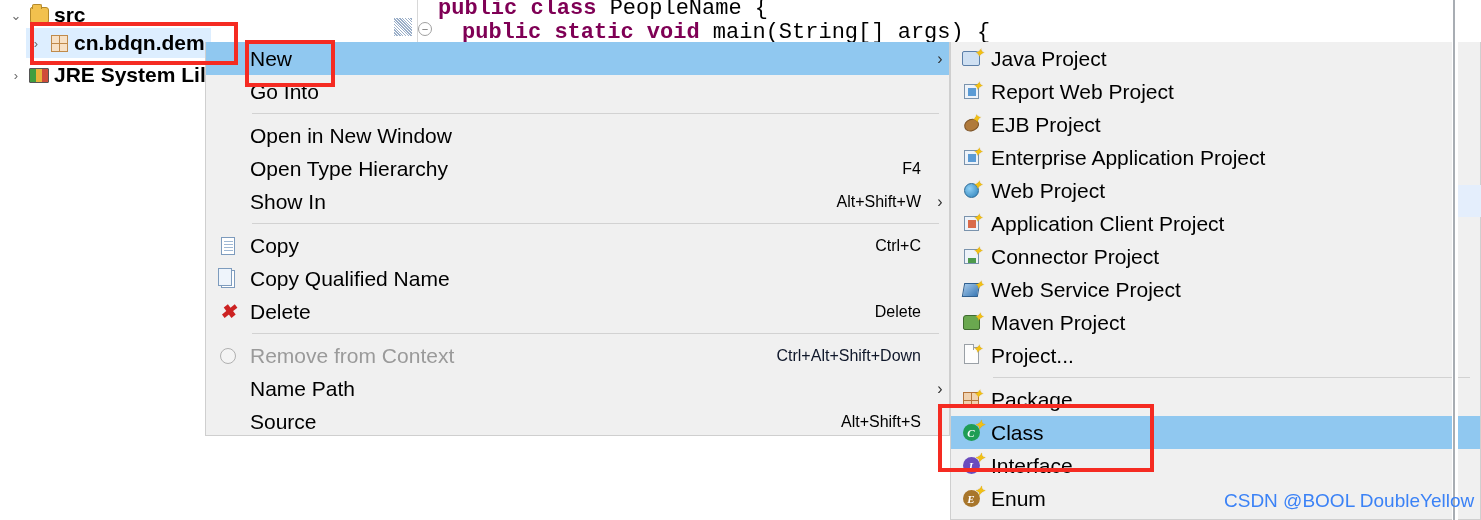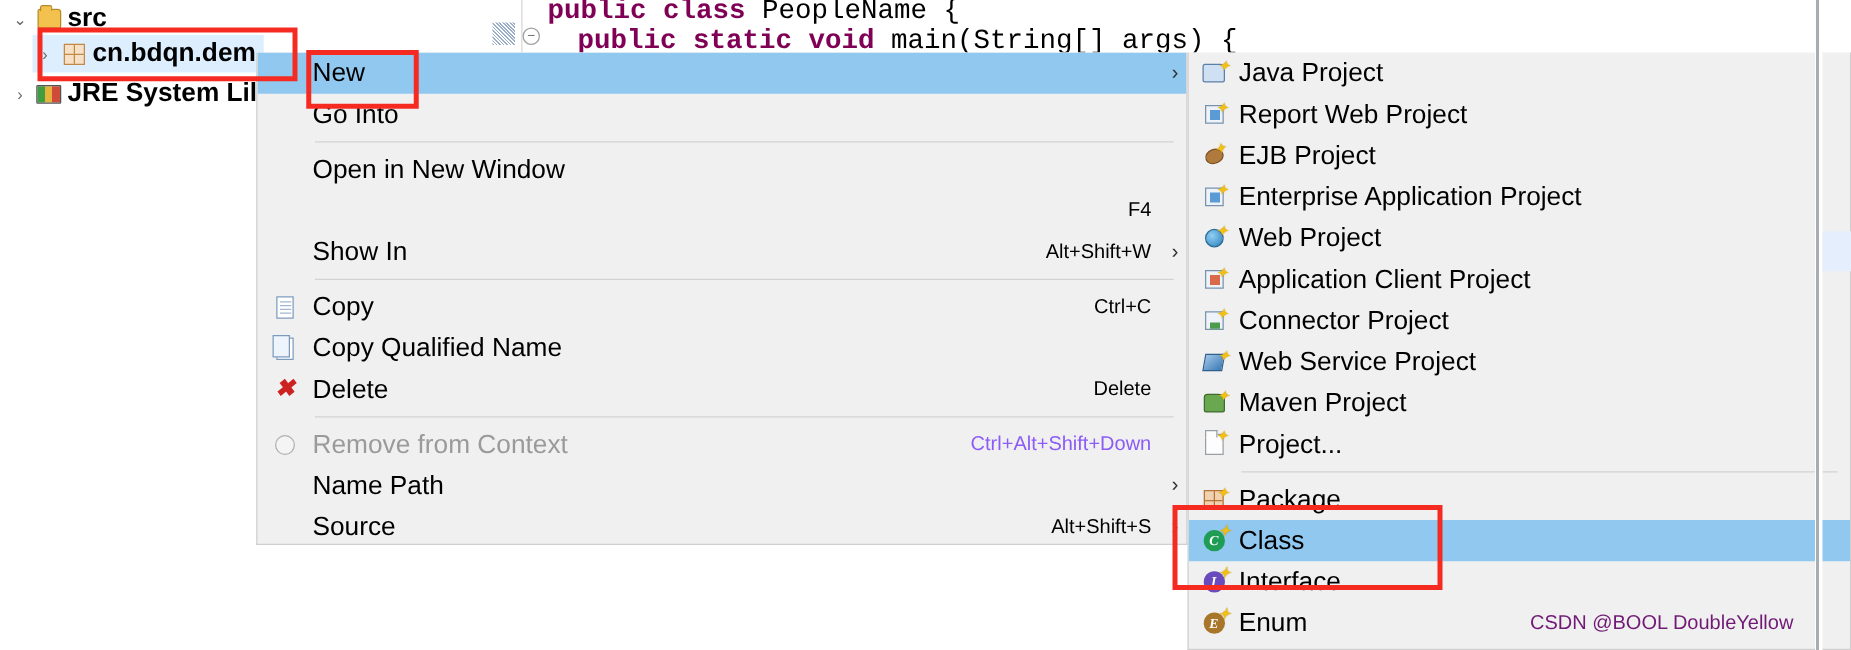--- a/index.html
+++ b/index.html
@@ -79,21 +79,21 @@
     white-space: nowrap;
   }
   .mi.sel { background: #90c8f0; }
   .mi.disabled { color: #9a9a9a; }
   .mi .ico {
     width: 44px; flex: 0 0 44px;
     display: flex; align-items: center; justify-content: center;
   }
   .mi .lbl { flex: 1 1 auto; }
   .mi .accel { margin-left: auto; padding-right: 10px; font-size: 16px; }
-  .mi.disabled .accel { color: #8b5cf6; }
+  .mi.disabled .accel { color: #0f172a; }
   .mi .arrow { width: 18px; flex: 0 0 18px; font-size: 16px; color: #303030; text-align: center; }
   .mi .arrow.empty { color: transparent; }
   .sep { height: 1px; background: #d2d2d2; margin: 5px 10px 5px 46px; }
 
   
   #submenu {
     position: absolute; left: 950px; top: 42px;
     width: 531px; height: 478px;
     background: #f0f0f0;
     border: 1px solid #cfcfcf;
@@ -118,21 +118,21 @@
     position: absolute; border: 4px solid #f52b22; background: transparent;
     pointer-events: none;
   }
   #redbox-pkg   { left: 30px;  top: 22px;  width: 208px; height: 43px; }
   #redbox-new   { left: 245px; top: 40px;  width: 90px;  height: 47px; }
   #redbox-class { left: 938px; top: 404px; width: 216px; height: 68px; }
 
   
   #watermark {
     position: absolute; left: 1224px; top: 490px;
-    font-size: 16px; color: #701a75; white-space: nowrap;
+    font-size: 19px; color: #3b82f6; white-space: nowrap;
   }
 
   
   .ic { display:inline-block; position:relative; }
   .ic-folder { width:19px; height:16px; background:#f2c14e; border:1px solid #b58a2a; border-radius:2px 3px 2px 2px; }
   .ic-folder:before { content:""; position:absolute; left:1px; top:-4px; width:8px; height:4px; background:#f2c14e; border:1px solid #b58a2a; border-bottom:none; border-radius:2px 2px 0 0; }
   .ic-pkg { width:17px; height:17px; background:#f7e1c6; border:1px solid #c08a4a; }
   .ic-pkg:before { content:""; position:absolute; left:50%; top:0; width:1px; height:100%; background:#c08a4a; }
   .ic-pkg:after  { content:""; position:absolute; left:0; top:50%; width:100%; height:1px; background:#c08a4a; }
   .ic-books { width:20px; height:15px; background:linear-gradient(to right,#3f9e3f 0 6px,#e8b33a 6px 12px,#cf4b3a 12px 20px); border:1px solid #555; border-radius:1px; }
@@ -222,20 +222,21 @@
         <span class="arrow empty">&nbsp;</span>
       </div>
       <div class="sep"></div>
       <div class="mi">
         <span class="ico"></span>
         <span class="lbl">Open in New Window</span>
         <span class="arrow empty">&nbsp;</span>
       </div>
       <div class="mi">
         <span class="ico"></span>
+        <span class="lbl">Open Type Hierarchy</span>
         <span class="accel">F4</span>
         <span class="arrow empty">&nbsp;</span>
       </div>
       <div class="mi">
         <span class="ico"></span>
         <span class="lbl">Show In</span>
         <span class="accel">Alt+Shift+W</span>
         <span class="arrow">›</span>
       </div>
       <div class="sep"></div>

